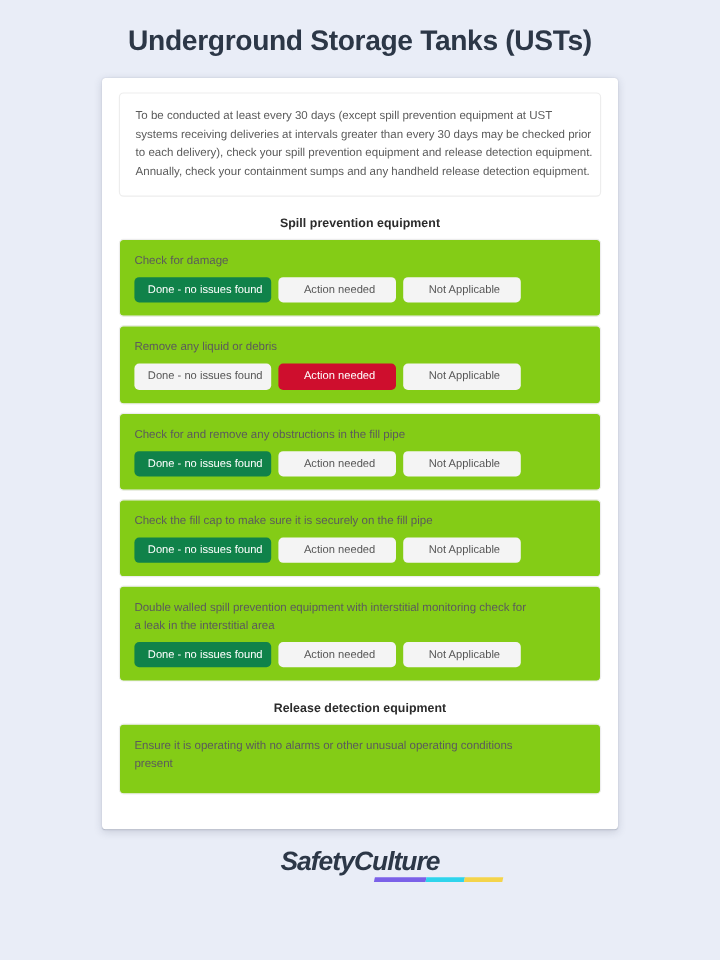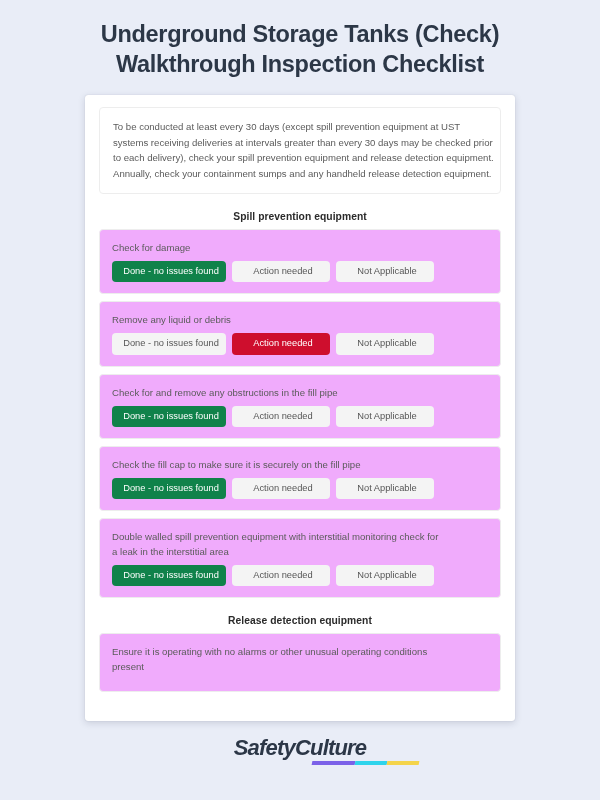--- a/index.html
+++ b/index.html
@@ -96,21 +96,21 @@
     color: #2b2b2b;
     margin: 17px 0 7px 0;
     letter-spacing: 0.05px;
     text-align: center;
   }
 
   
   .item {
     border: 1px solid #ededed;
     border-radius: 4px;
-    background: #f0abfc;
+    background: #84cc16;
     padding: 10px 12px 11px 12px;
     margin-bottom: 7px;
     box-sizing: border-box;
   }
   .item-label {
     font-size: 9.6px;
     line-height: 15px;
     color: #5b5b5b;
     margin: 0 0 6px 0;
     max-width: 330px;
@@ -184,22 +184,21 @@
   .u1 { width: 40%; background: #7b61e8; }
   .u2 { width: 30%; background: #2fd4ec; }
   .u3 { width: 30%; background: #f4d44b; }
 </style>
 </head>
 <body>
 
 <div class="page">
 
   <h1 class="page-title">
-    <span class="line">Underground Storage Tanks (Check)</span>
-    <span class="line">Walkthrough Inspection Checklist</span>
+    <span class="line">Underground Storage Tanks (USTs)</span>
   </h1>
 
   <div class="card">
 
 
     <div class="card-body">
 
       <div class="intro-box">
         <p class="intro-text">To be conducted at least every 30 days (except spill prevention equipment at UST systems receiving deliveries at intervals greater than every 30 days may be checked prior to each delivery), check your spill prevention equipment and release detection equipment. Annually, check your containment sumps and any handheld release detection equipment.</p>
       </div>

